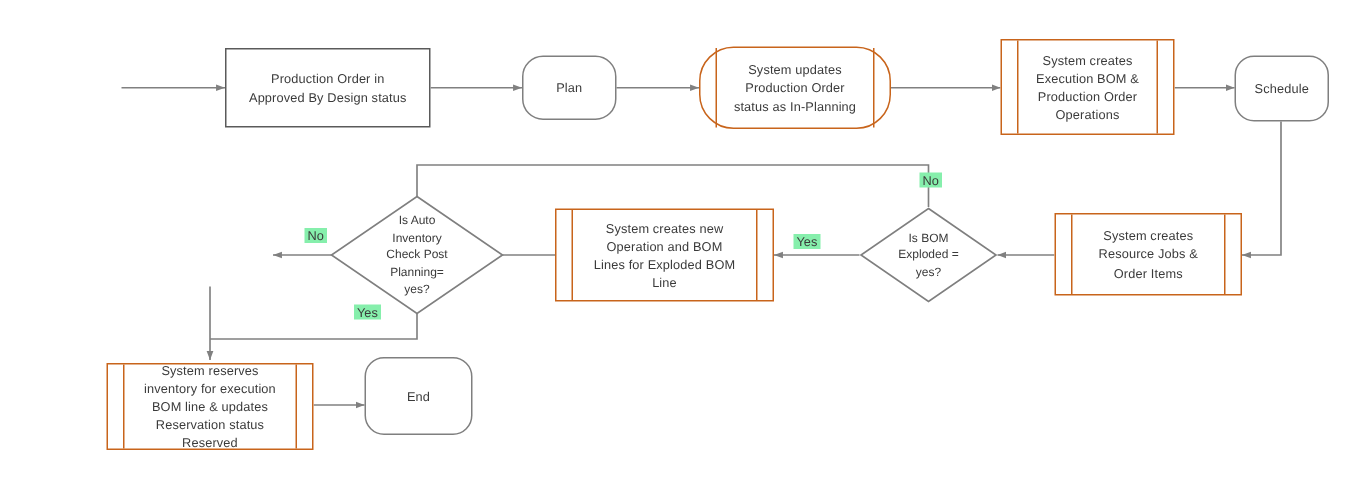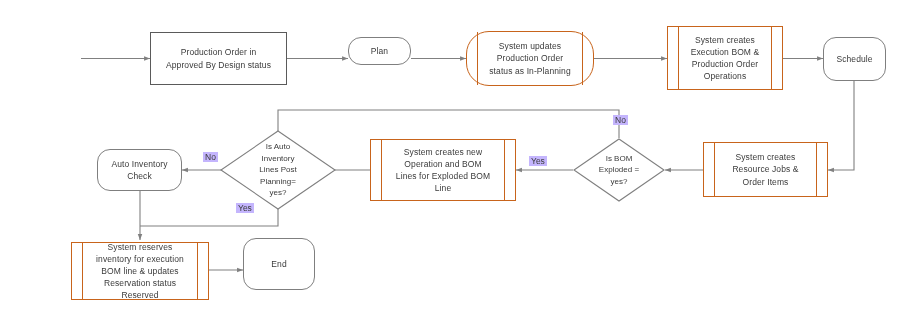--- a/index.html
+++ b/index.html
@@ -85,21 +85,21 @@
     text-align: center;
     color: #3a3a3a;
     font-size: 8px;
     line-height: 1.45;
     white-space: pre-line;
   }
   .edge-label {
     position: absolute;
     color: #3a3a3a;
     font-size: 8.5px;
-    background: #c4b5fd;
+    background: #86efac;
     padding: 0 2px;
     white-space: nowrap;
     text-align: right;
   }
 </style>
 </head>
 <body>
 
 <div id="canvas">
 
@@ -142,21 +142,21 @@
       <path d="M 278 202 L 278 226 L 140 226"></path>
     </g>
   </svg>
 
 
   <div class="node proc" style="left:150px; top:32px; width:137px; height:53px;">
     <span class="txt">Production Order in
 Approved By Design status</span>
   </div>
 
-  <div class="node term" style="left:348px; top:37px; width:63px; height:28px;">
+  <div class="node term" style="left:348px; top:37px; width:63px; height:43px;border-radius:14px;">
     <span class="txt">Plan</span>
   </div>
 
   <div class="node subproc" style="left:466px; top:31px; width:128px; height:55px;border-radius:23px;">
     <span class="bar left"></span>
     <span class="bar right"></span>
     <span class="txt">System updates
 Production Order
 status as In-Planning</span>
   </div>
@@ -199,29 +199,25 @@
 Lines for Exploded BOM
 Line</span>
   </div>
 
   <div class="decision" style="left:220px; top:130px; width:116px; height:80px;">
     <svg class="dshape" viewBox="0 0 116 80" preserveAspectRatio="none">
       <polygon points="58,1 115,40 58,79 1,40" fill="#ffffff" stroke="#7f7f7f" stroke-width="1.1"></polygon>
     </svg>
     <span class="dlabel">Is Auto
 Inventory
-Lines Post
+Check Post
 Planning=
 yes?</span>
   </div>
 
-  <div class="node term" style="left:97px; top:149px; width:85px; height:42px;">
-    <span class="txt">Auto Inventory
-Check</span>
-  </div>
 
   <div class="node subproc" style="left:71px; top:242px; width:138px; height:58px;">
     <span class="bar left"></span>
     <span class="bar right"></span>
     <span class="txt">System reserves
 inventory for execution
 BOM line &amp; updates
 Reservation status
 Reserved</span>
   </div>

